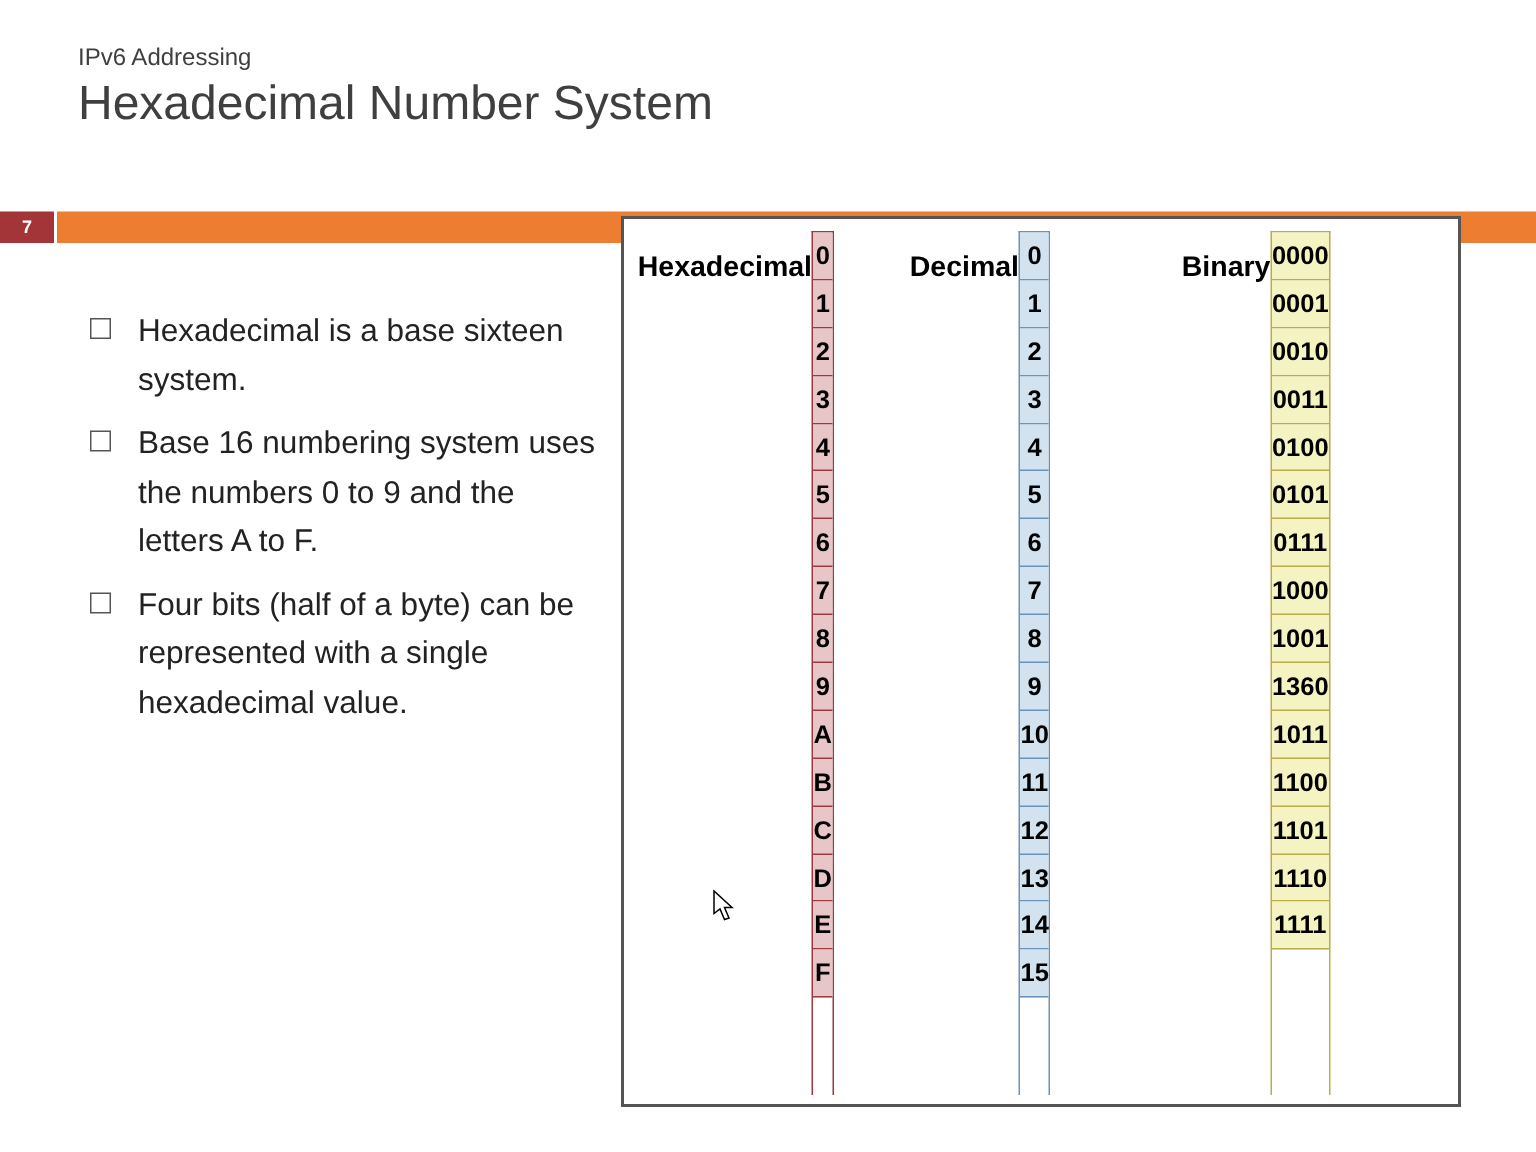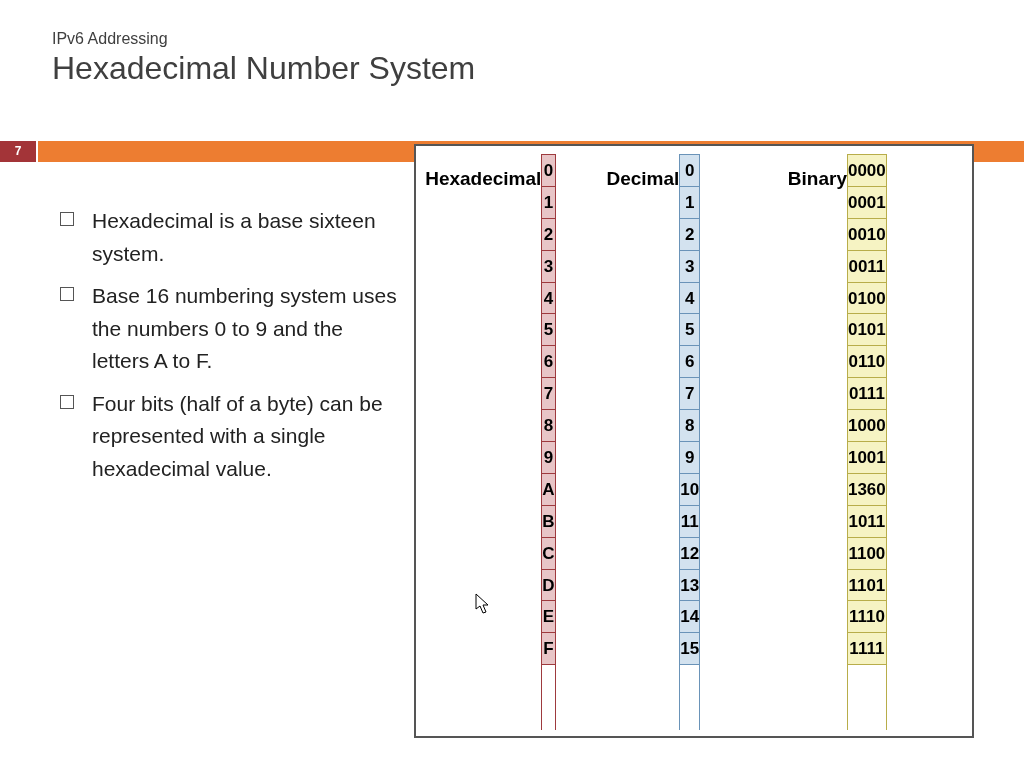--- a/index.html
+++ b/index.html
@@ -193,21 +193,20 @@
   </div>
   <div class="col bin">
     <div class="col-header">Binary</div>
     <div class="col-body" id="col-bin">
         <div class="cell">0000</div>
         <div class="cell">0001</div>
         <div class="cell">0010</div>
         <div class="cell">0011</div>
         <div class="cell">0100</div>
         <div class="cell">0101</div>
-        <div class="cell">0110</div>
         <div class="cell">0111</div>
         <div class="cell">1000</div>
         <div class="cell">1001</div>
         <div class="cell">1360</div>
         <div class="cell">1011</div>
         <div class="cell">1100</div>
         <div class="cell">1101</div>
         <div class="cell">1110</div>
         <div class="cell">1111</div>
       </div>

